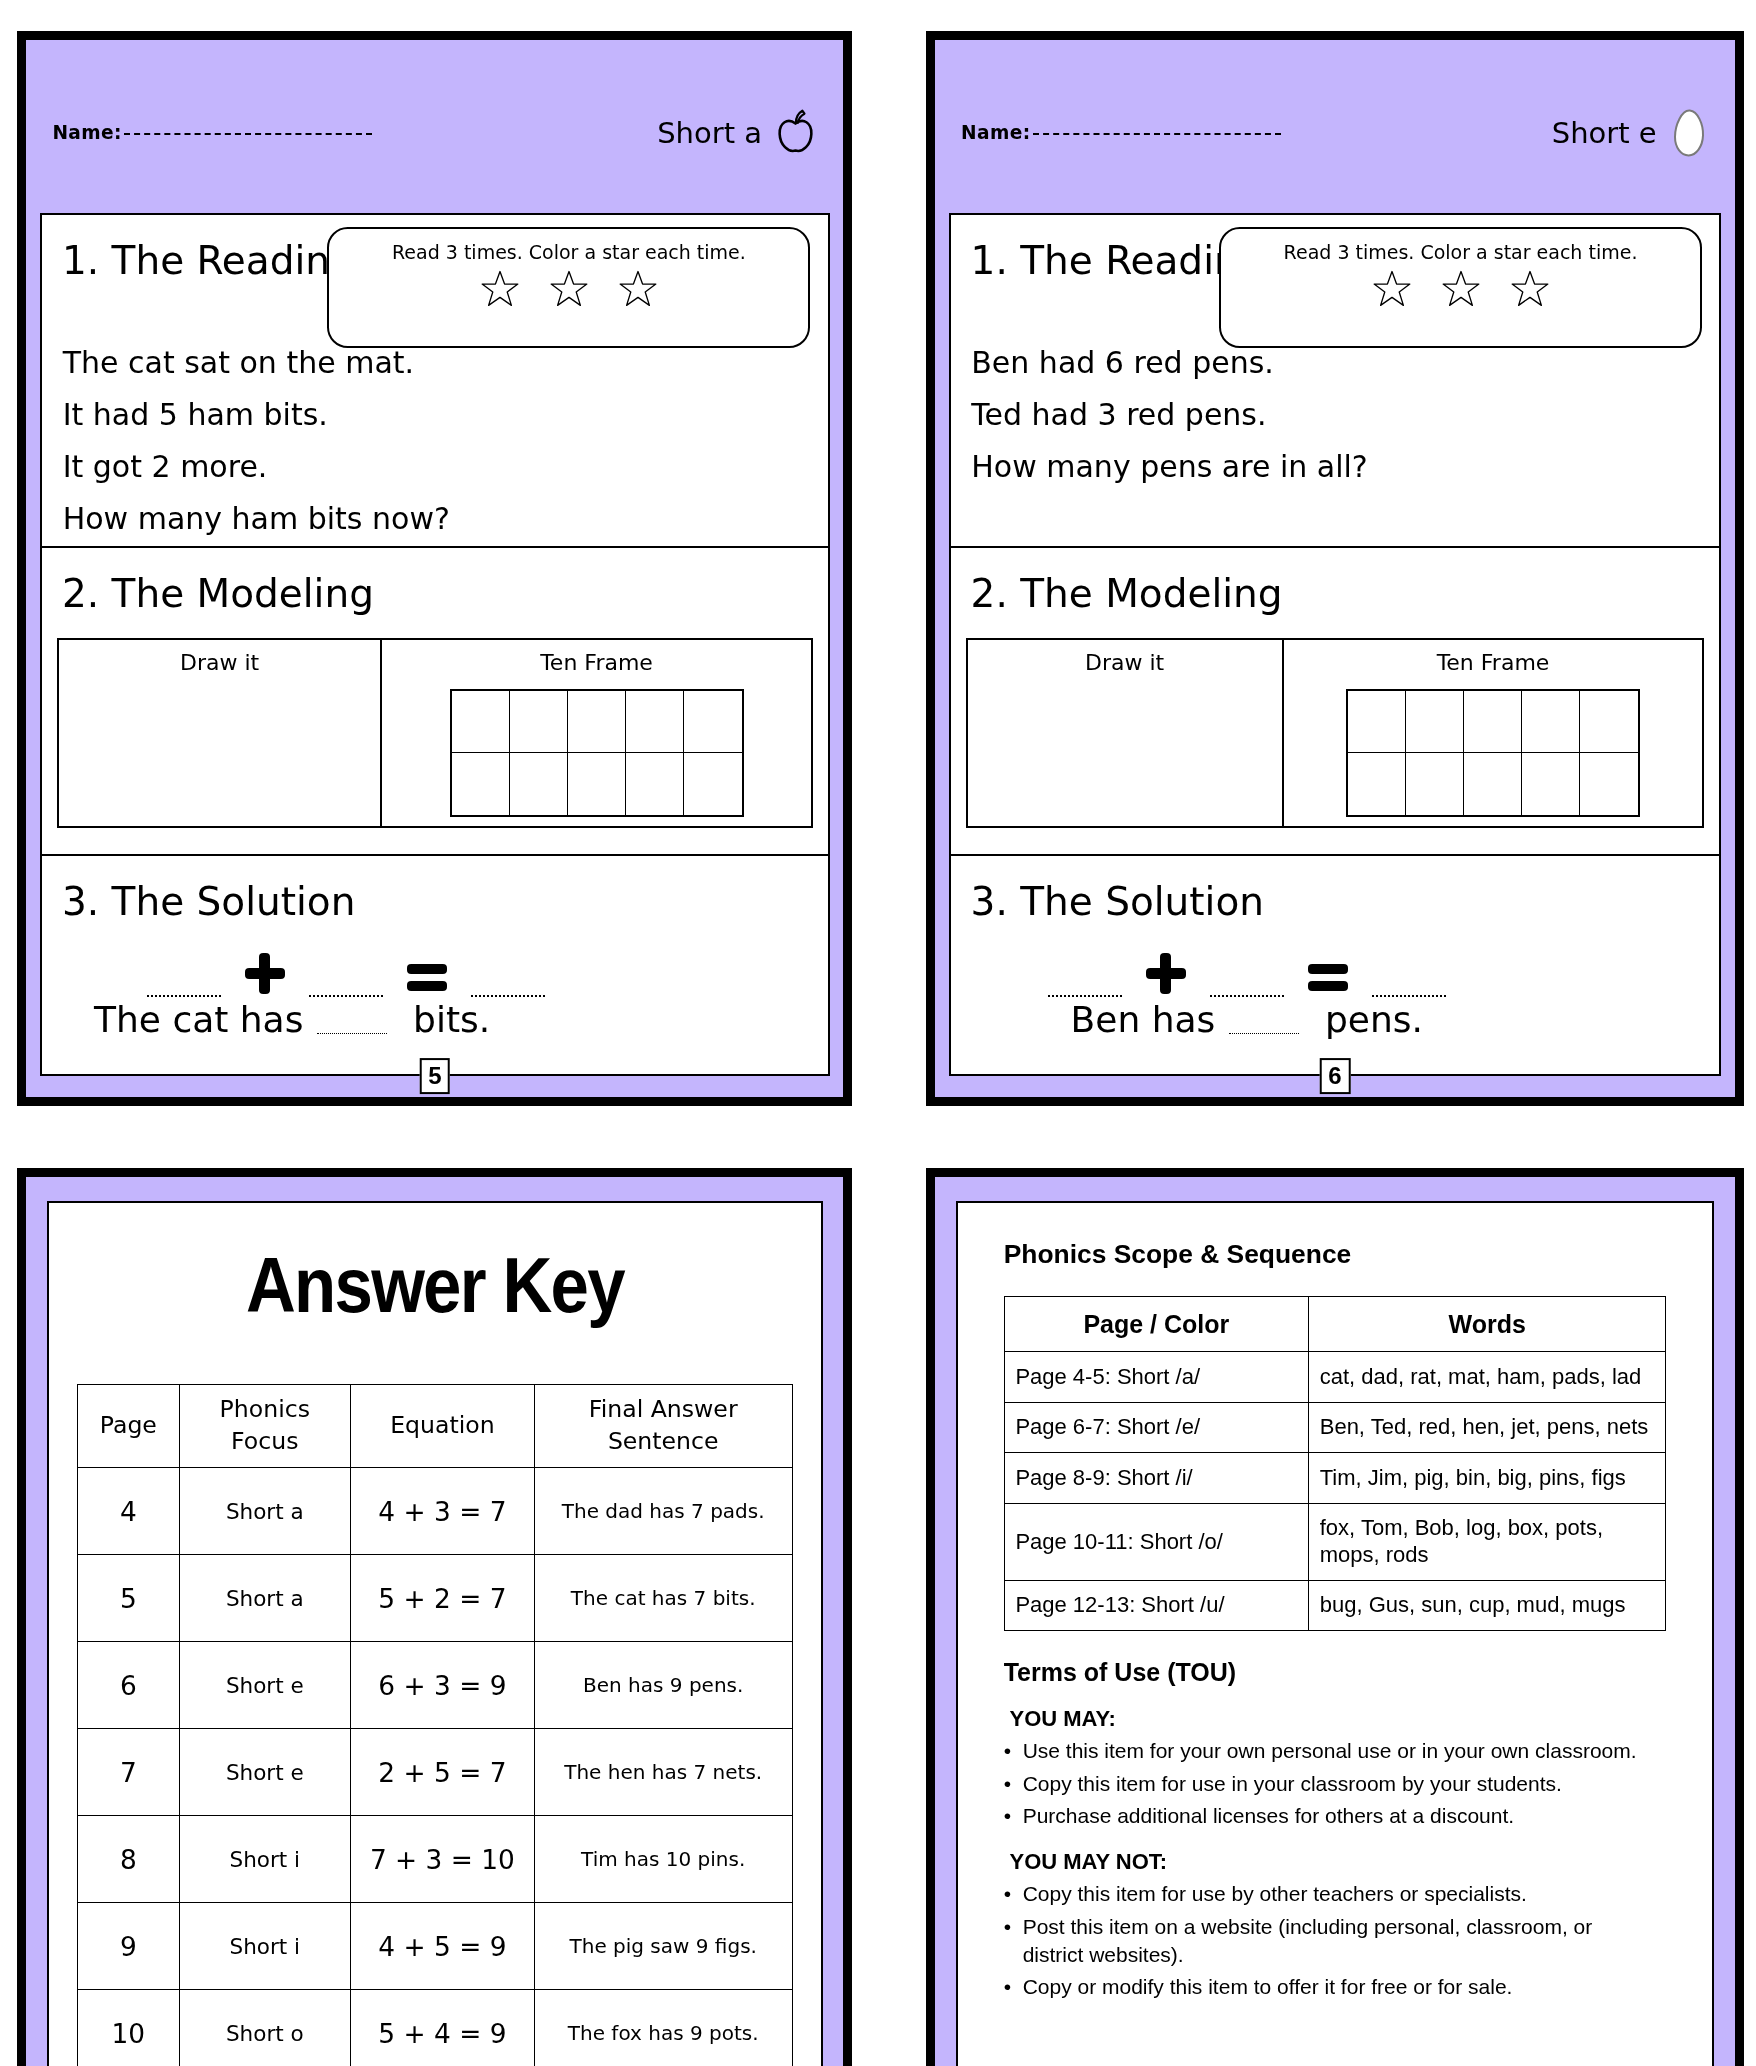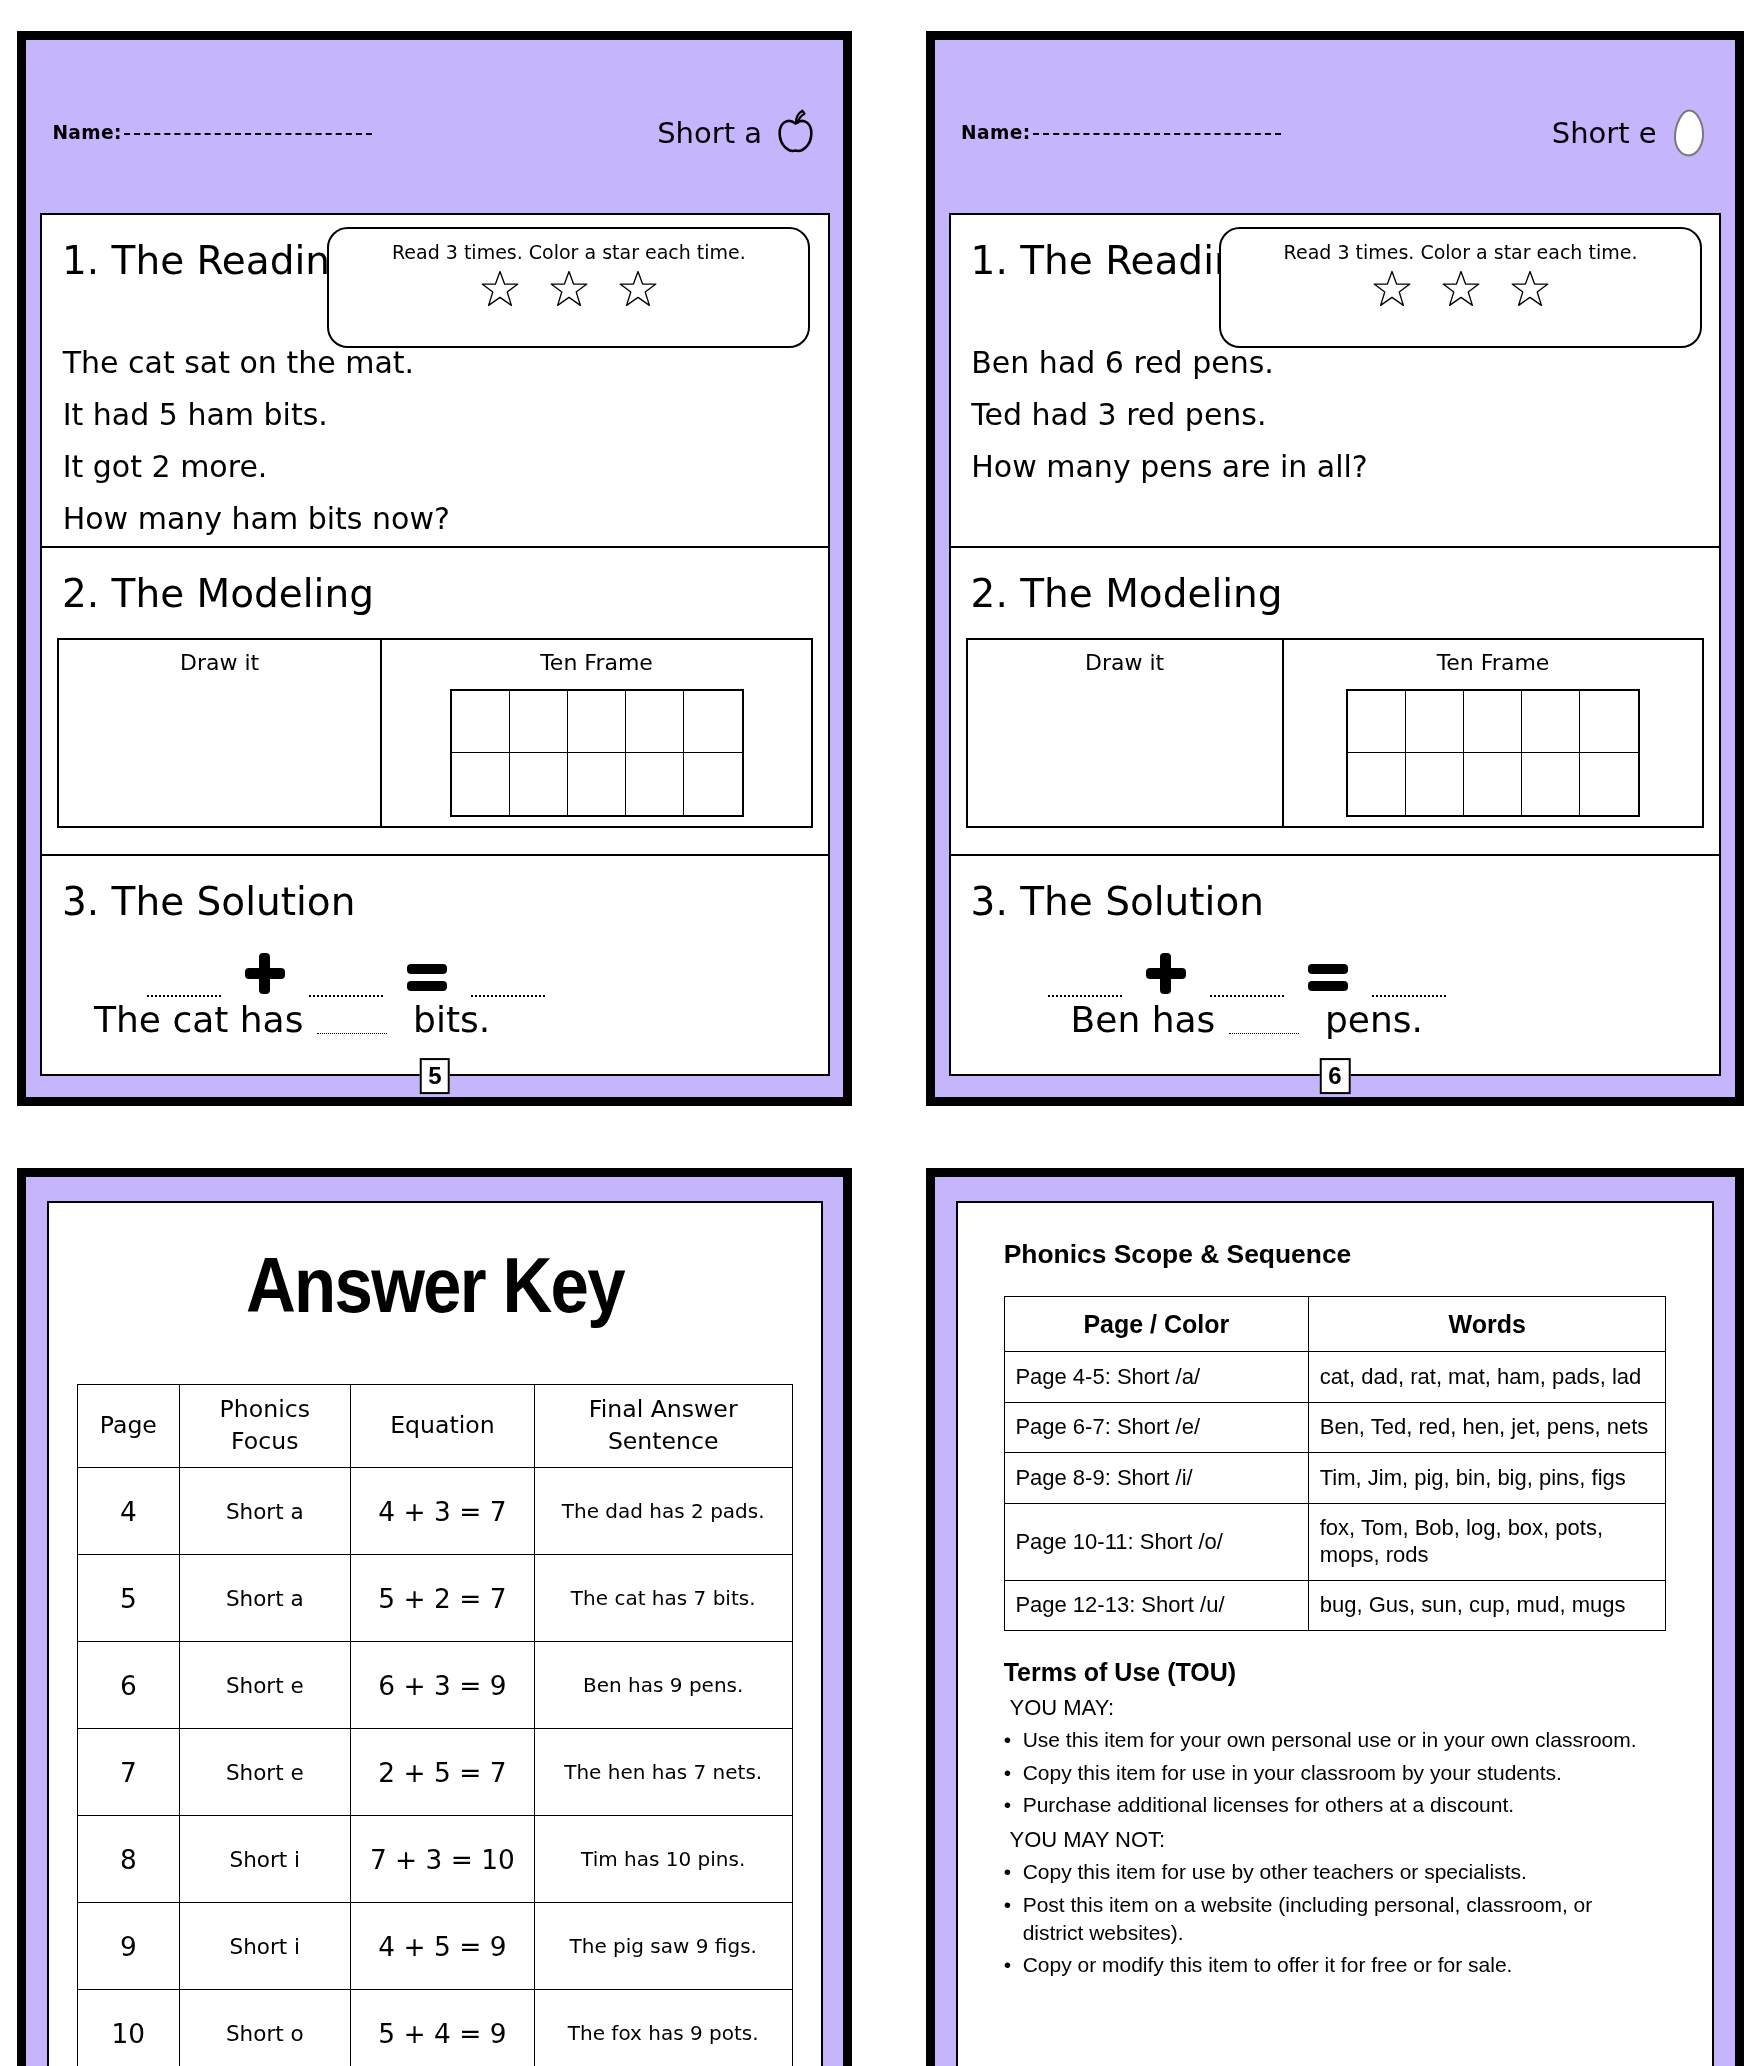--- a/index.html
+++ b/index.html
@@ -127,21 +127,21 @@
   }
   .scope-heading { font-size: 26.4px; font-weight: bold; }
   .scope-table {
     width: 100%; margin-top: 26px; border-collapse: collapse; table-layout: fixed;
     font-family: "Liberation Sans", sans-serif;
   }
   .scope-table th, .scope-table td { border: 1.7px solid #000; }
   .scope-table th { height: 55px; font-size: 25px; font-weight: bold; text-align: center; }
   .scope-table td { font-size: 22px; padding: 11.6px 10.7px; line-height: 1.2; }
   .tou-heading { margin-top: 26.4px; font-size: 25px; font-weight: bold; }
-  .tou-sub { margin-top: 8px; margin-left: 5.8px; font-size: 22px; font-weight: normal; }
+  .tou-sub { margin-top: 19px; margin-left: 5.8px; font-size: 22px; font-weight: bold; }
   .tou-list { list-style: none; margin-top: 5.8px; max-width: 636px; }
   .tou-list li { display: flex; gap: 11.6px; font-size: 21px; line-height: 28px; margin-top: 4.1px; }
   .bullet { flex: 0 0 auto; font-size: 21px; }
 </style>
 </head>
 <body>
 
 <div class="sheet" id="sheet-a">
   <div class="ws-header">
     <div class="name-row">
@@ -350,21 +350,21 @@
           <th>Phonics Focus</th>
           <th>Equation</th>
           <th>Final Answer Sentence</th>
         </tr>
       </thead>
       <tbody>
         <tr>
           <td class="td-page">4</td>
           <td class="td-focus">Short a</td>
           <td class="td-eq">4 + 3 = 7</td>
-          <td class="td-sentence">The dad has 2 pads.</td>
+          <td class="td-sentence">The dad has 7 pads.</td>
         </tr>
         <tr>
           <td class="td-page">5</td>
           <td class="td-focus">Short a</td>
           <td class="td-eq">5 + 2 = 7</td>
           <td class="td-sentence">The cat has 7 bits.</td>
         </tr>
         <tr>
           <td class="td-page">6</td>
           <td class="td-focus">Short e</td>

